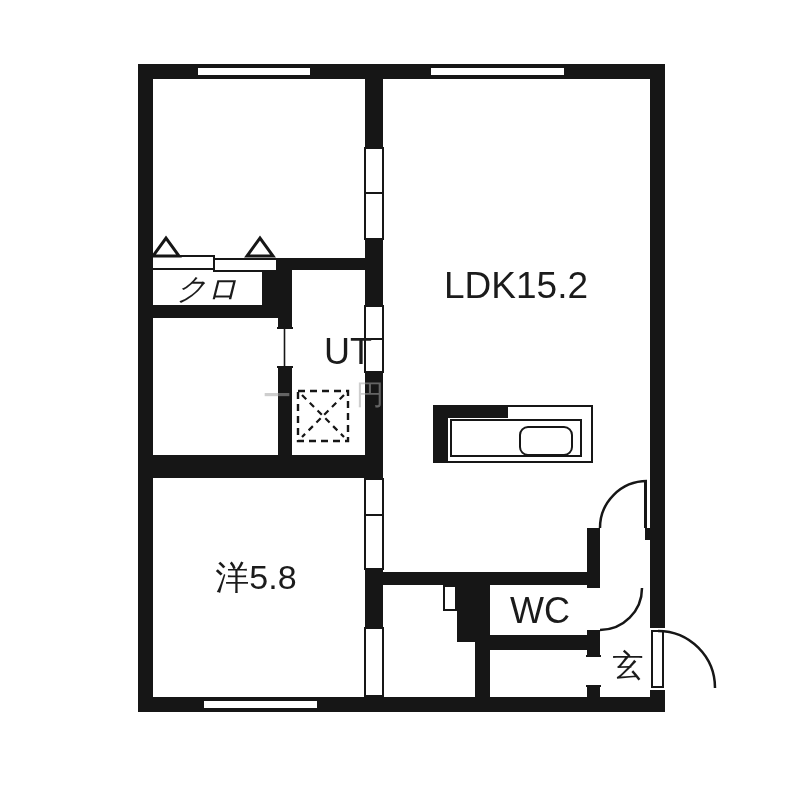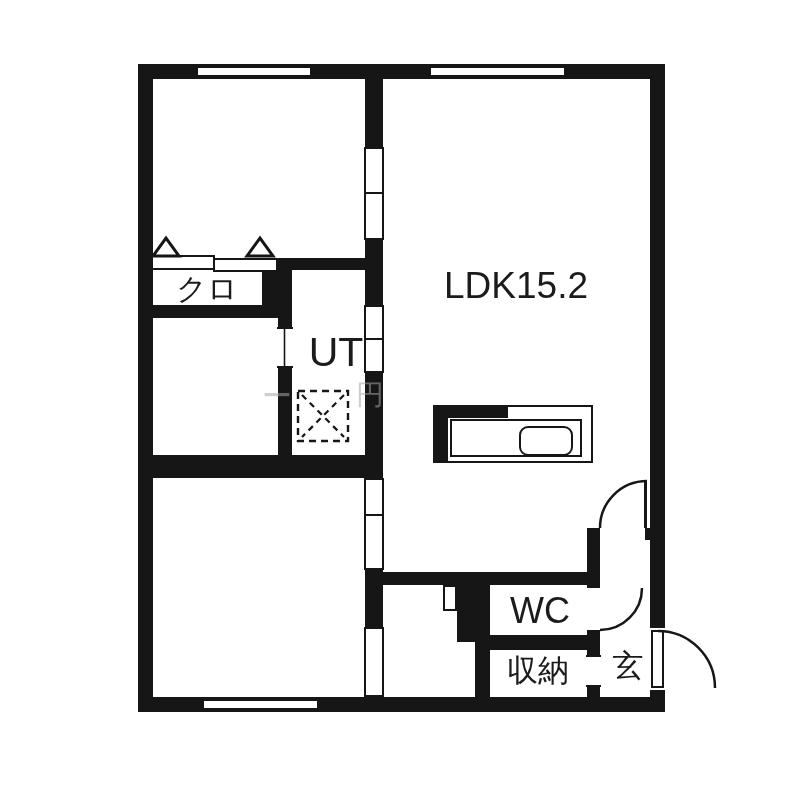--- a/index.html
+++ b/index.html
@@ -94,23 +94,23 @@
     <line x1="284.5" y1="328" x2="284.5" y2="367" stroke="#161616" stroke-width="1.6"></line>
 
     <line x1="645.5" y1="481" x2="645.5" y2="528" stroke="#161616" stroke-width="3"></line>
     <path d="M 600 528 A 47 47 0 0 1 647 481" fill="none" stroke="#161616" stroke-width="2.5"></path>
 
     <path d="M 642 588 A 42 42 0 0 1 600 630" fill="none" stroke="#161616" stroke-width="2.5"></path>
 
     <path d="M 658 631 A 57 57 0 0 1 715 688" fill="none" stroke="#161616" stroke-width="2.5"></path>
   </svg>
 
-  <div class="label" style="left:207px;top:289px;font-size:30px;">クロ</div>
-  <div class="label" style="left:336px;top:352px;font-size:41px;">UT</div>
+  <div class="label" style="left:207px;top:289px;font-size:30px;font-style:italic;">クロ</div>
+  <div class="label" style="left:348px;top:352px;font-size:36px;">UT</div>
   <div class="label" style="left:516px;top:286px;font-size:37px;">LDK15.2</div>
+  <div class="label" style="left:256px;top:578px;font-size:34px;">洋5.8</div>
   <div class="label" style="left:540px;top:611px;font-size:36px;">WC</div>
-  <div class="label" style="left:538px;top:671px;font-size:31px;">収納</div>
   <div class="label" style="left:628px;top:666px;font-size:31px;">玄</div>
 
   <div class="wm" style="left:277px;top:396px;font-size:30px;color:rgba(165,165,165,0.55);">ー</div>
   <div class="wm" style="left:370px;top:395px;font-size:28px;color:rgba(165,165,165,0.55);">円</div>
 
 </div>
 
 </body></html>

